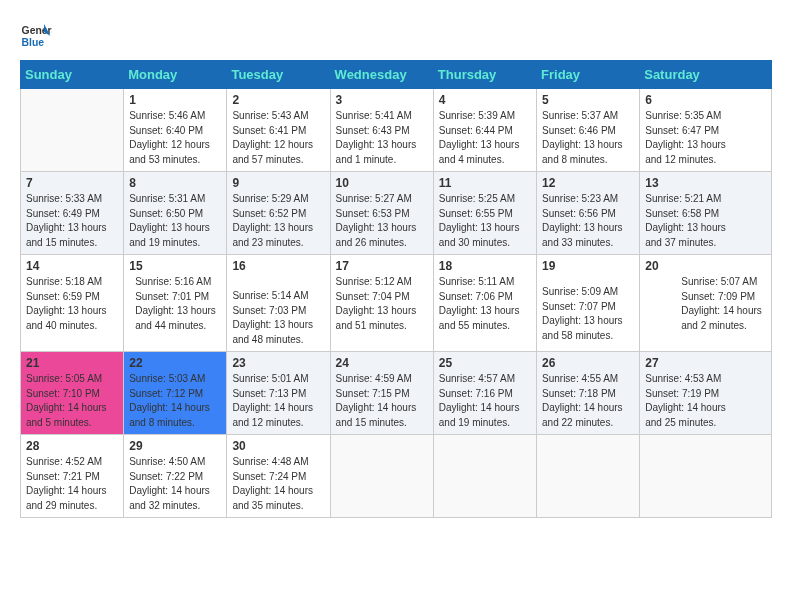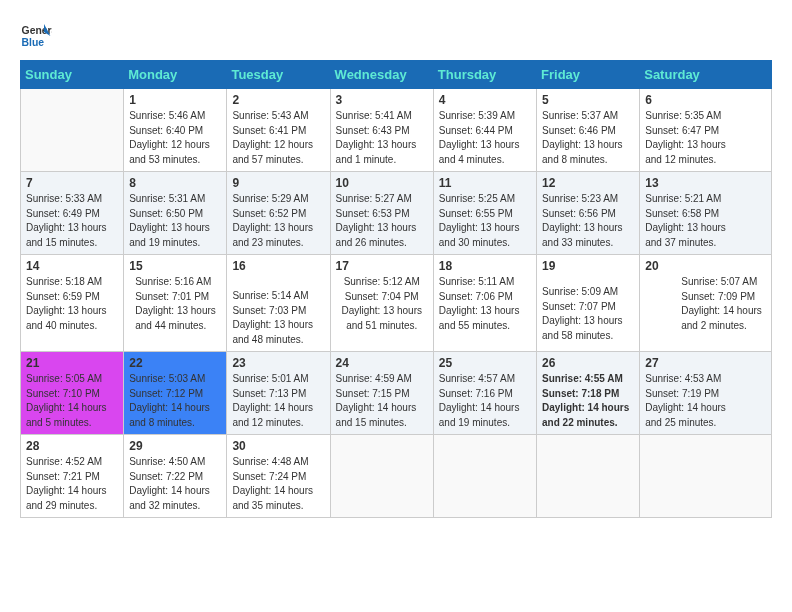--- a/index.html
+++ b/index.html
@@ -225,21 +225,21 @@
         </td>
         <td>
           <span class="day-number">16</span>
           <div class="day-info" style="white-space: pre-line; margin-top: 16px;">Sunrise: 5:14 AM
 Sunset: 7:03 PM
 Daylight: 13 hours
 and 48 minutes.</div>
         </td>
         <td>
           <span class="day-number">17</span>
-          <div class="day-info" style="white-space: pre-line; text-align: center;">Sunrise: 5:12 AM
+          <div class="day-info" style="white-space: pre-line;">Sunrise: 5:12 AM
 Sunset: 7:04 PM
 Daylight: 13 hours
 and 51 minutes.</div>
         </td>
         <td>
           <span class="day-number">18</span>
           <div class="day-info" style="white-space: pre-line;">Sunrise: 5:11 AM
 Sunset: 7:06 PM
 Daylight: 13 hours
 and 55 minutes.</div>
@@ -253,21 +253,21 @@
         </td>
         <td>
           <span class="day-number">20</span>
           <div class="day-info" style="white-space: pre-line; margin-left: 36px;">Sunrise: 5:07 AM
 Sunset: 7:09 PM
 Daylight: 14 hours
 and 2 minutes.</div>
         </td>
       </tr>
       <tr class="week-row">
-        <td style="background: #d946ef; margin-top: 46px;">
+        <td style="background: #ec4899; margin-top: 46px;">
           <span class="day-number">21</span>
           <div class="day-info" style="white-space: pre-line;">Sunrise: 5:05 AM
 Sunset: 7:10 PM
 Daylight: 14 hours
 and 5 minutes.</div>
         </td>
         <td style="background: #3b82f6;">
           <span class="day-number">22</span>
           <div class="day-info" style="white-space: pre-line;">Sunrise: 5:03 AM
 Sunset: 7:12 PM
@@ -290,21 +290,21 @@
         </td>
         <td style="background: rgb(240, 244, 248);">
           <span class="day-number">25</span>
           <div class="day-info" style="white-space: pre-line;">Sunrise: 4:57 AM
 Sunset: 7:16 PM
 Daylight: 14 hours
 and 19 minutes.</div>
         </td>
         <td style="background: rgb(240, 244, 248);">
           <span class="day-number">26</span>
-          <div class="day-info" style="white-space: pre-line; font-weight: bold;">Sunrise: 4:55 AM
+          <div class="day-info" style="white-space: pre-line;">Sunrise: 4:55 AM
 Sunset: 7:18 PM
 Daylight: 14 hours
 and 22 minutes.</div>
         </td>
         <td style="background: rgb(240, 244, 248);">
           <span class="day-number">27</span>
           <div class="day-info" style="white-space: pre-line;">Sunrise: 4:53 AM
 Sunset: 7:19 PM
 Daylight: 14 hours
 and 25 minutes.</div>

